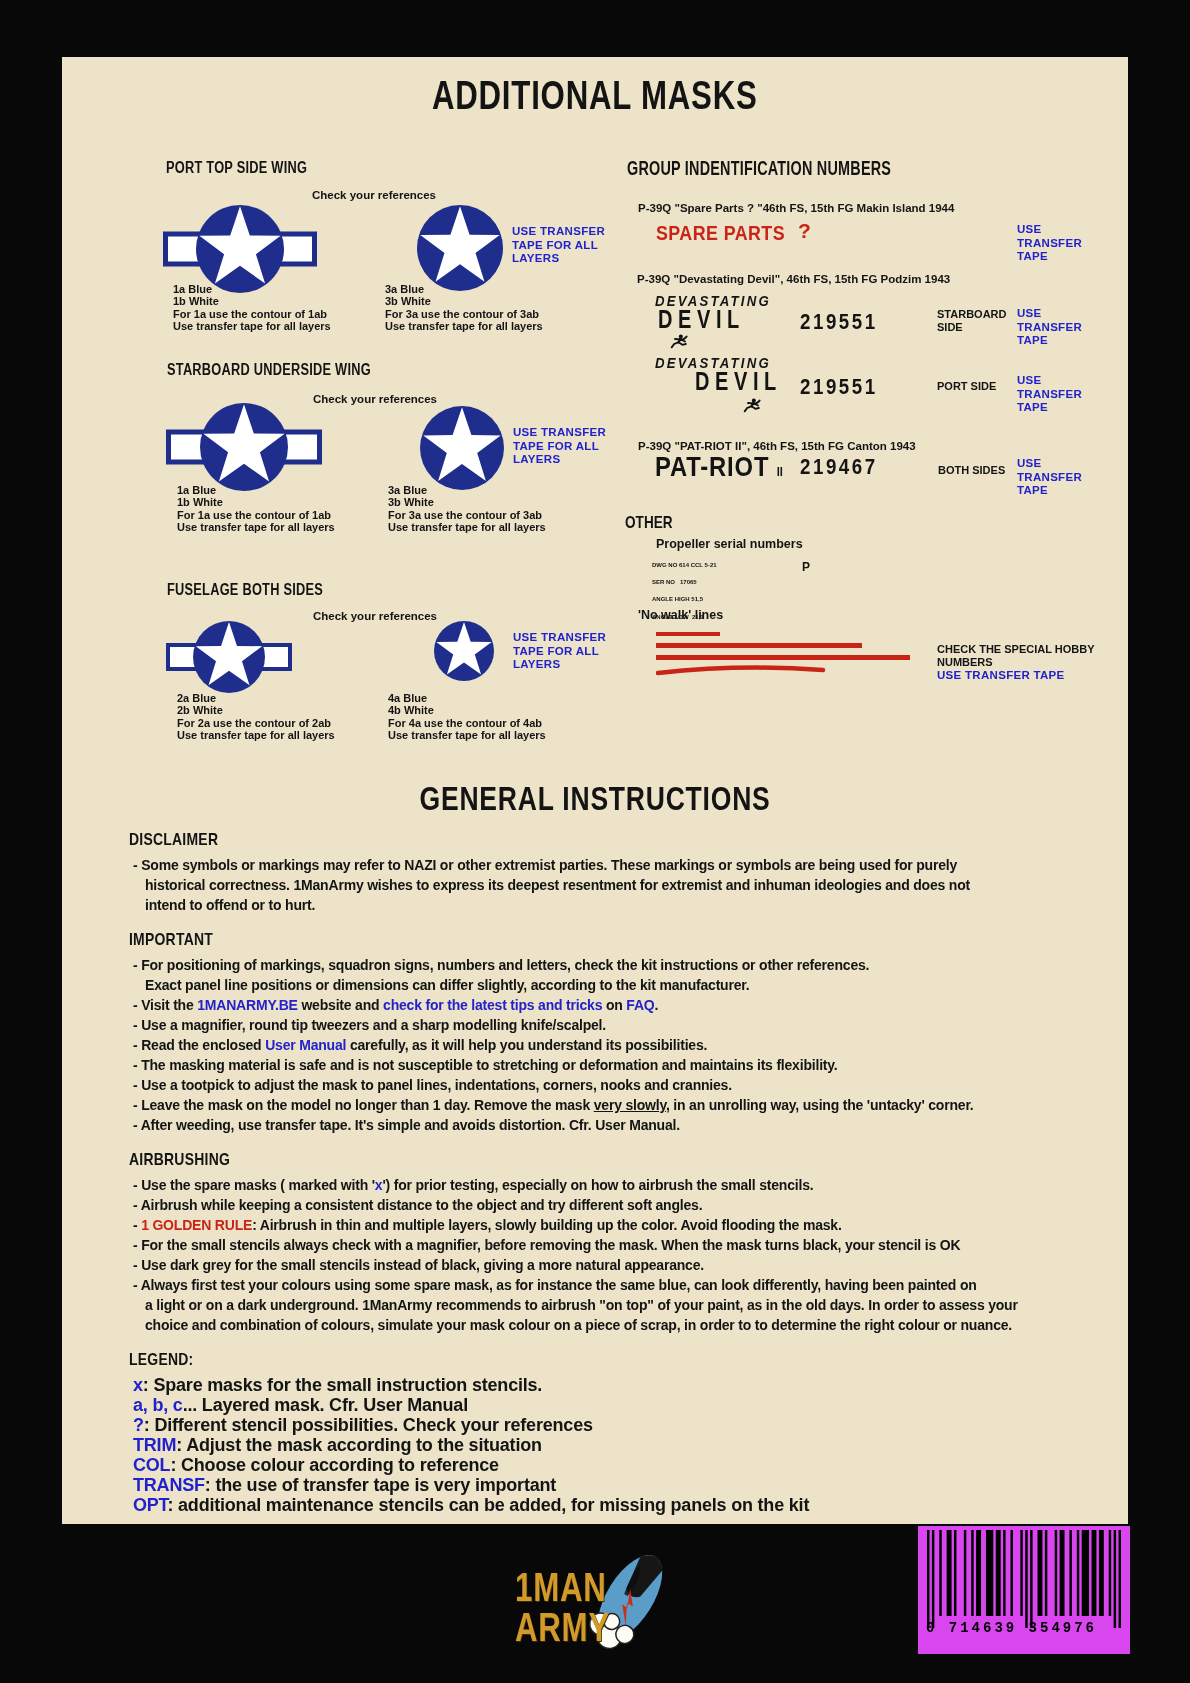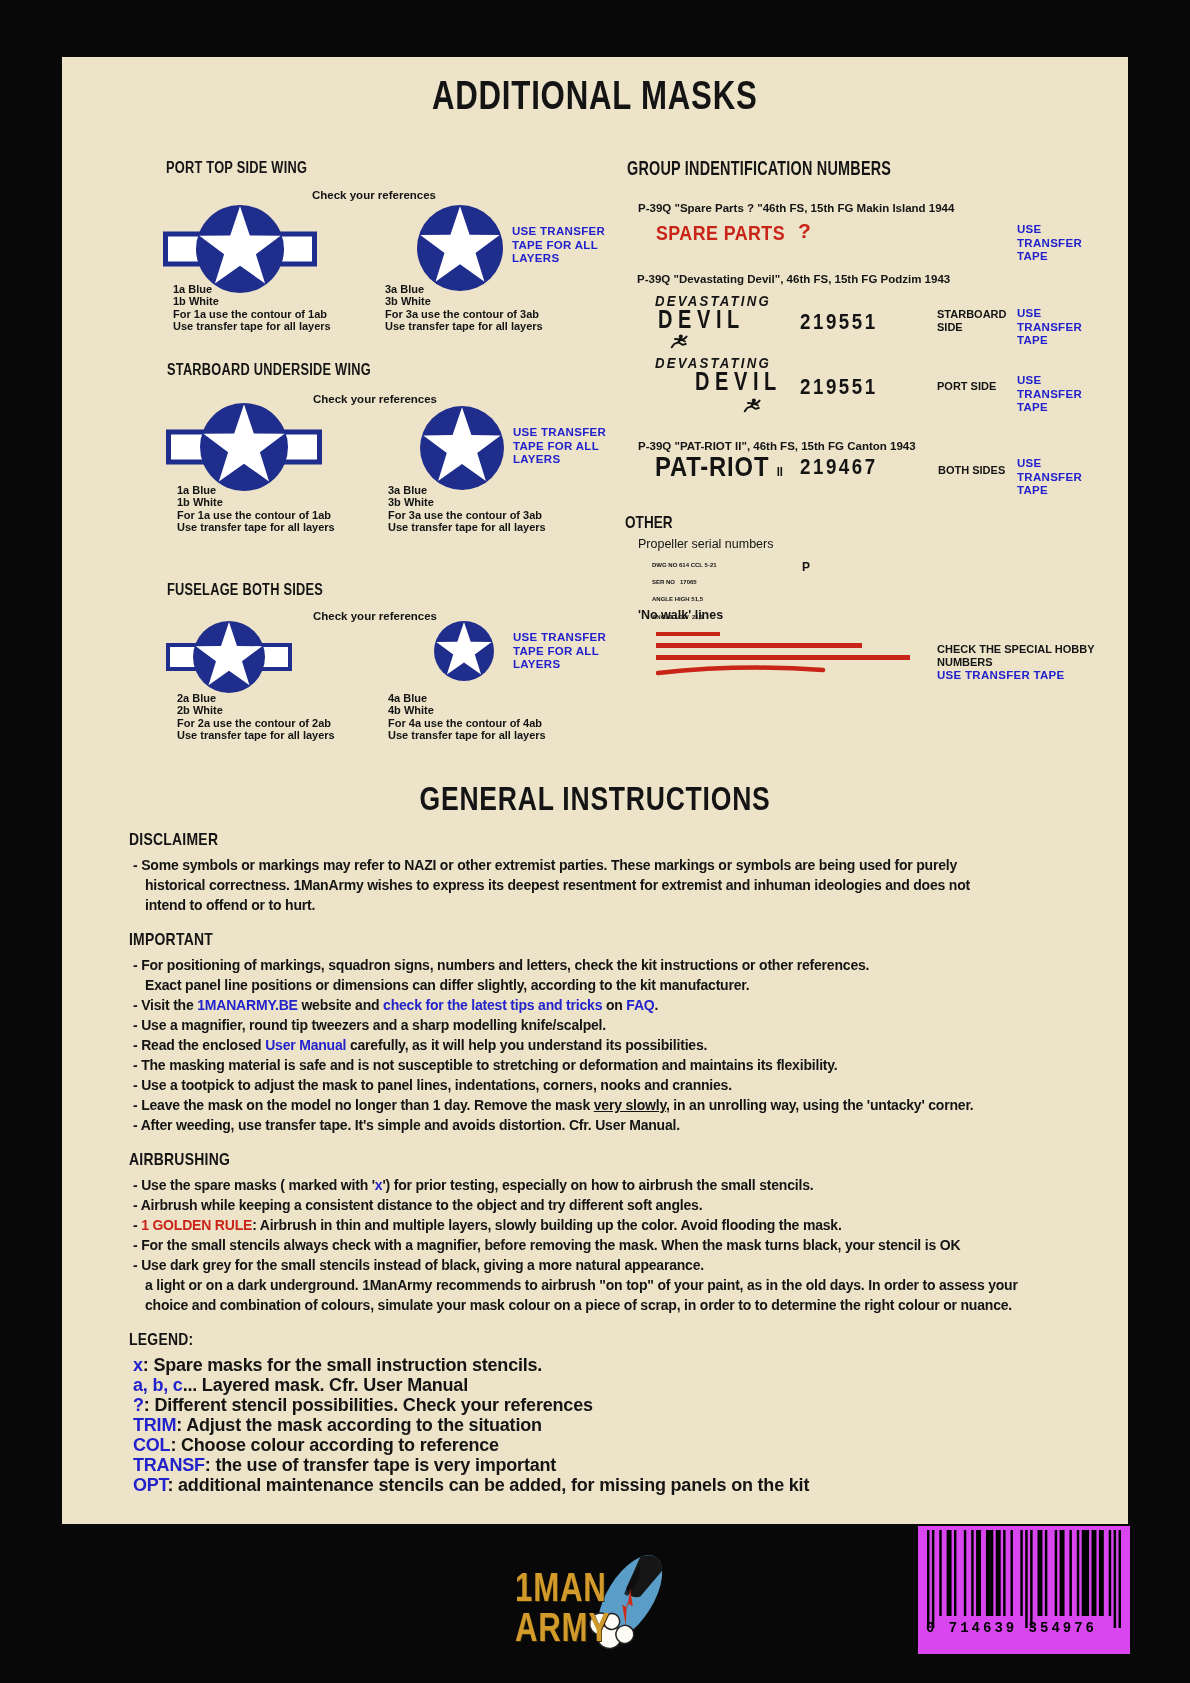--- a/index.html
+++ b/index.html
@@ -24,21 +24,21 @@
   .redname{color:var(--red);font-weight:bold;font-size:21px;letter-spacing:.5px;transform:scaleX(0.85);transform-origin:0 0;}
   .qmark{color:var(--red);font-weight:bold;font-size:21px;}
   .devast{font-style:italic;font-weight:bold;font-size:15px;letter-spacing:2.5px;transform:scaleX(0.88);transform-origin:0 0;}
   .devilname{font-weight:bold;font-size:25px;letter-spacing:7px;transform:scaleX(0.8);transform-origin:0 0;}
   .patriot{font-weight:bold;font-size:28px;letter-spacing:1px;transform:scaleX(0.85);transform-origin:0 0;}
   .patriot .suf{font-size:13px;letter-spacing:0;}
   .bignum{font-weight:bold;font-size:22px;letter-spacing:3px;transform:scaleX(0.85);transform-origin:0 0;}
   .sidelbl{font-weight:bold;font-size:11px;line-height:12.5px;white-space:normal;}
   .tinyblock{font-weight:bold;font-size:6px;line-height:5.8px;letter-spacing:0;white-space:pre;}
   .other-h{font-weight:bold;font-size:17px;transform:scaleX(0.8);transform-origin:0 0;}
-  .sub-h{font-weight:normal;font-size:12.5px;}
+  .sub-h{font-weight:bold;font-size:12.5px;margin-left:18px;}
   .redline{position:absolute;background:var(--red);}
   .instr{position:absolute;left:0;top:722px;width:1066px;padding-left:67px;}
   .body-h{font-weight:bold;font-size:17px;letter-spacing:.3px;transform:scaleX(0.82);transform-origin:0 0;line-height:22px;margin-top:14px;margin-bottom:4px;white-space:nowrap;}
   .bl{font-weight:bold;font-size:14px;letter-spacing:-0.2px;line-height:20px;white-space:nowrap;padding-left:4px;}
   .bl .b{color:var(--blue);text-align:center;} .bl .r{color:var(--red);} .bl .u{text-decoration:underline;}
   .cont{padding-left:16px;}
   .legend-line{font-weight:bold;font-size:18px;letter-spacing:-0.2px;line-height:20px;white-space:nowrap;padding-left:4px;}
   .legend-line .k{color:var(--blue);}
   .logo{position:absolute;left:515px;top:1543px;width:180px;height:120px;}
   .logo .txt{position:absolute;left:0;font-weight:bold;font-size:40px;letter-spacing:1px;color:var(--gold);transform:scaleX(0.78);transform-origin:0 0;text-shadow:1px 1px 0 #3a2a05;z-index:3;}
@@ -213,20 +213,21 @@
     <div class="bl">- Use a tootpick to adjust the mask to panel lines, indentations, corners, nooks and crannies.</div>
     <div class="bl"><span>- Leave the mask on the model no longer than 1 day. Remove the mask </span><span class="u">very slowly</span><span>, in an unrolling way, using the 'untacky' corner.</span></div>
     <div class="bl">- After weeding, use transfer tape. It's simple and avoids distortion. Cfr. User Manual.</div>
 
     <div class="body-h">AIRBRUSHING</div>
     <div class="bl"><span>- Use the spare masks ( marked with '</span><span class="b">x</span><span>') for prior testing, especially on how to airbrush the small stencils.</span></div>
     <div class="bl">- Airbrush while keeping a consistent distance to the object and try different soft angles.</div>
     <div class="bl"><span>- </span><span class="r">1 GOLDEN RULE</span><span>: Airbrush in thin and multiple layers, slowly building up the color. Avoid flooding the mask.</span></div>
     <div class="bl">- For the small stencils always check with a magnifier, before removing the mask. When the mask turns black, your stencil is OK</div>
     <div class="bl">- Use dark grey for the small stencils instead of black, giving a more natural appearance.</div>
+    <div class="bl">- Always first test your colours using some spare mask, as for instance the same blue, can look differently, having been painted on</div>
     <div class="bl cont">a light or on a dark underground. 1ManArmy recommends to airbrush "on top" of your paint, as in the old days. In order to assess your</div>
     <div class="bl cont">choice and combination of colours, simulate your mask colour on a piece of scrap, in order to to determine the right colour or nuance.</div>
 
     <div class="body-h">LEGEND:</div>
     <div class="legend-line"><span class="k">x</span><span>: </span><span>Spare masks for the small instruction stencils.</span></div>
     <div class="legend-line"><span class="k">a, b, c</span><span>... </span><span>Layered mask. Cfr. User Manual</span></div>
     <div class="legend-line"><span class="k">?</span><span>: </span><span>Different stencil possibilities. Check your references</span></div>
     <div class="legend-line"><span class="k">TRIM</span><span>: </span><span>Adjust the mask according to the situation</span></div>
     <div class="legend-line"><span class="k">COL</span><span>: </span><span>Choose colour according to reference</span></div>
     <div class="legend-line"><span class="k">TRANSF</span><span>: </span><span>the use of transfer tape is very important</span></div>

